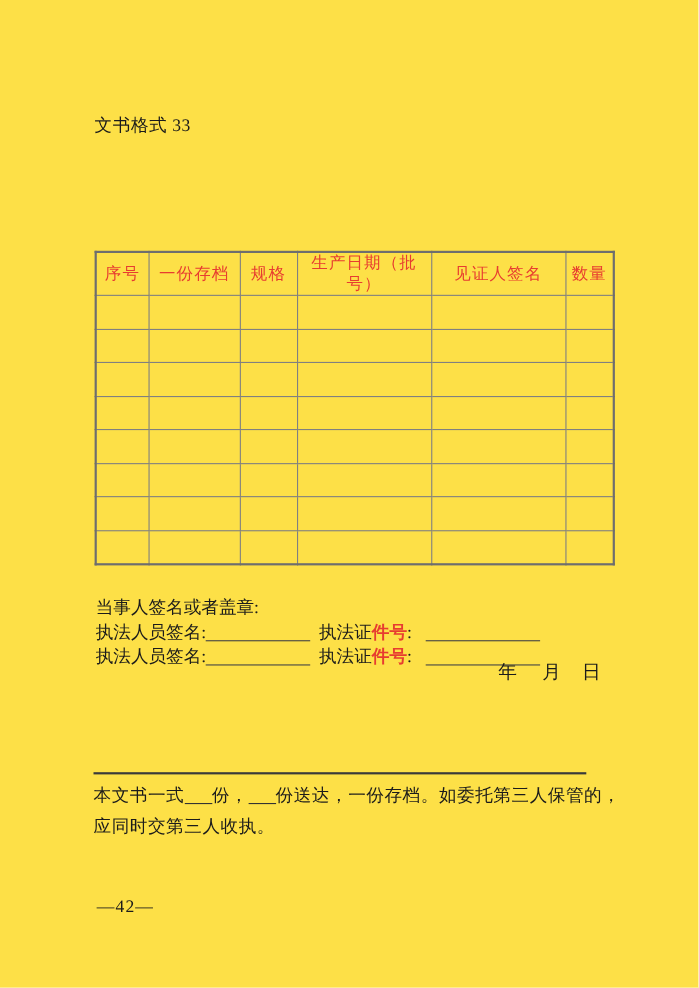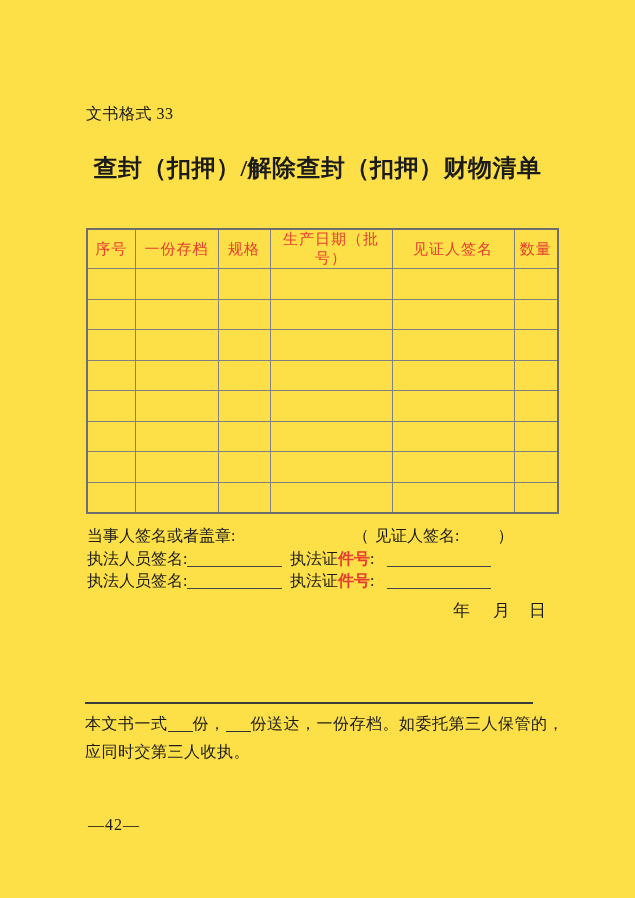--- a/index.html
+++ b/index.html
@@ -42,21 +42,21 @@
     color:var(--red);
     font-weight:normal;
     font-size:15px;
     text-align:center;
     vertical-align:middle;
     letter-spacing:1px;
   }
   table.inv td{height:29.5px;font-size:14px;}
   .c1{width:48px}.c2{width:83px}.c3{width:52px}.c4{width:122px}.c5{width:122px}.c6{width:44px}
 
-  .sig-row{position:absolute;left:87px;width:470px;height:22px;font-size:16px;white-space:nowrap;}
+  .sig-row{position:absolute;left:87px;width:470px;height:22px;font-size:16px;white-space:nowrap;margin-top:16px;}
   .row-party{top:526px;}
   .row-officer1{top:549px;}
   .row-officer2{top:571px;}
   .witness{position:absolute;left:266px;top:0;}
   .witness .gap-s{display:inline-block;width:6px;}
   .witness .gap-l{display:inline-block;width:38px;}
   .sig-line{
     display:inline-block;width:95px;height:14px;
     border-bottom:1px solid #444;vertical-align:-3px;
   }
@@ -90,21 +90,20 @@
     font-size:16px;letter-spacing:1px;
   }
 </style>
 </head>
 <body>
 
 <div class="page">
 
   <div class="doc-label">文书格式 33</div>
 
-  <div class="title">查封（扣押）/解除查封（扣押）财物清单</div>
 
   <table class="inv">
     <colgroup>
       <col class="c1">
         <col class="c2">
         <col class="c3">
         <col class="c4">
         <col class="c5">
         <col class="c6">
     </colgroup>
@@ -181,23 +180,20 @@
           <td></td>
           <td></td>
           <td></td>
           <td></td>
         </tr>
       </tbody>
   </table>
 
   <div class="sig-row row-party">
     <span>当事人签名或者盖章:</span>
-    <span class="witness">
-      <span>（</span><span class="gap-s"></span><span>见证人签名:</span><span class="gap-l"></span><span>）</span>
-    </span>
   </div>
 
   <div class="sig-row row-officer1">
     <span>执法人员签名:</span><span class="sig-line"></span>
     <span class="cert">
       <span>执法证</span><span class="cert-red">件号</span><span>:</span><span class="cert-line"></span>
     </span>
   </div>
 
   <div class="sig-row row-officer2">

